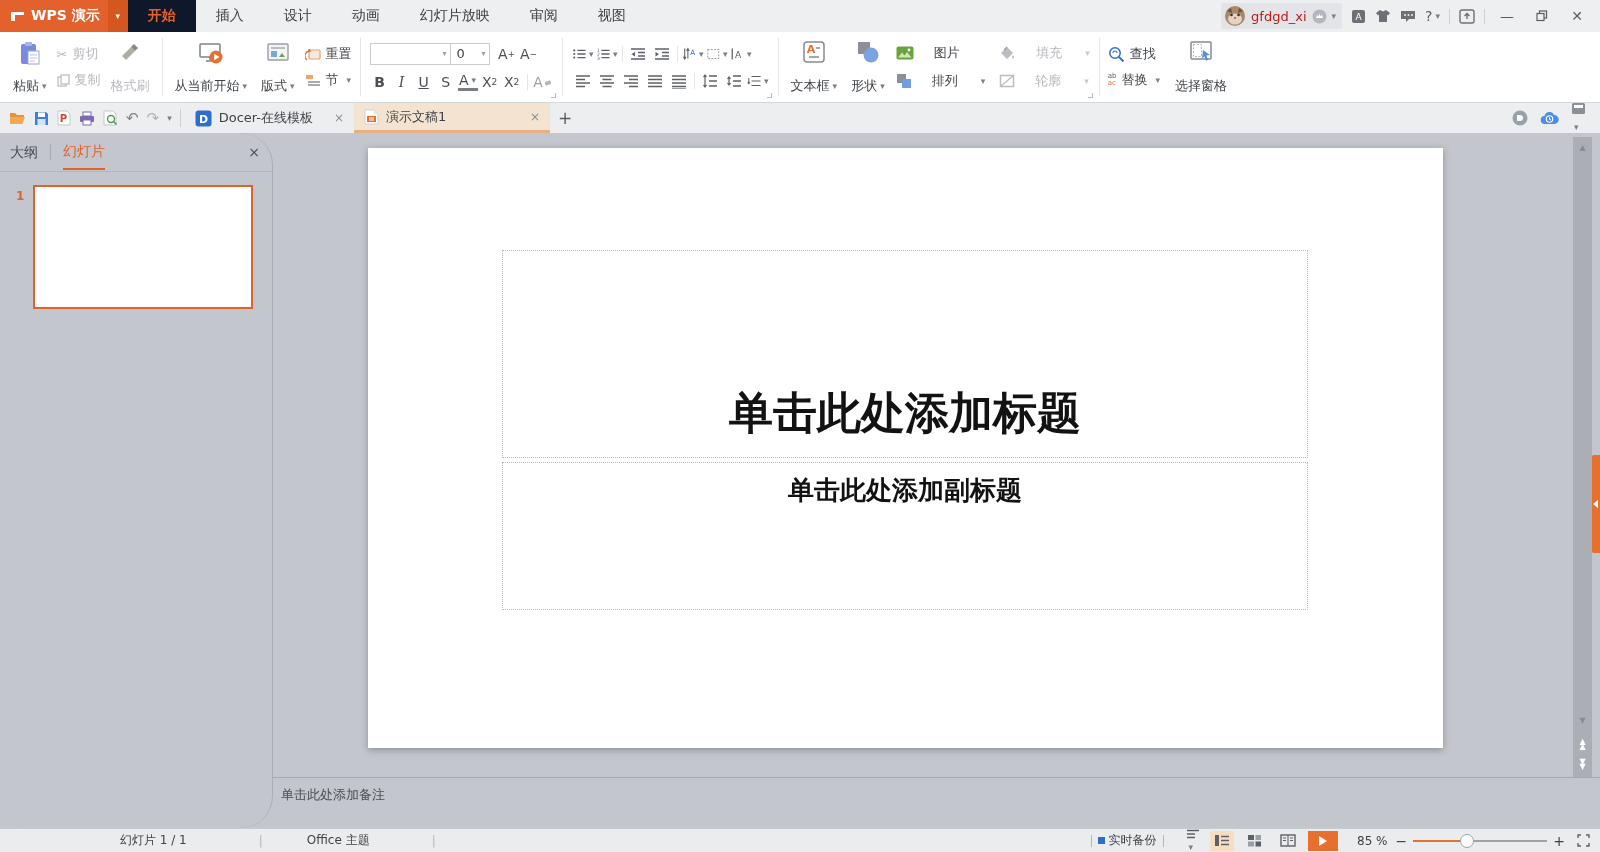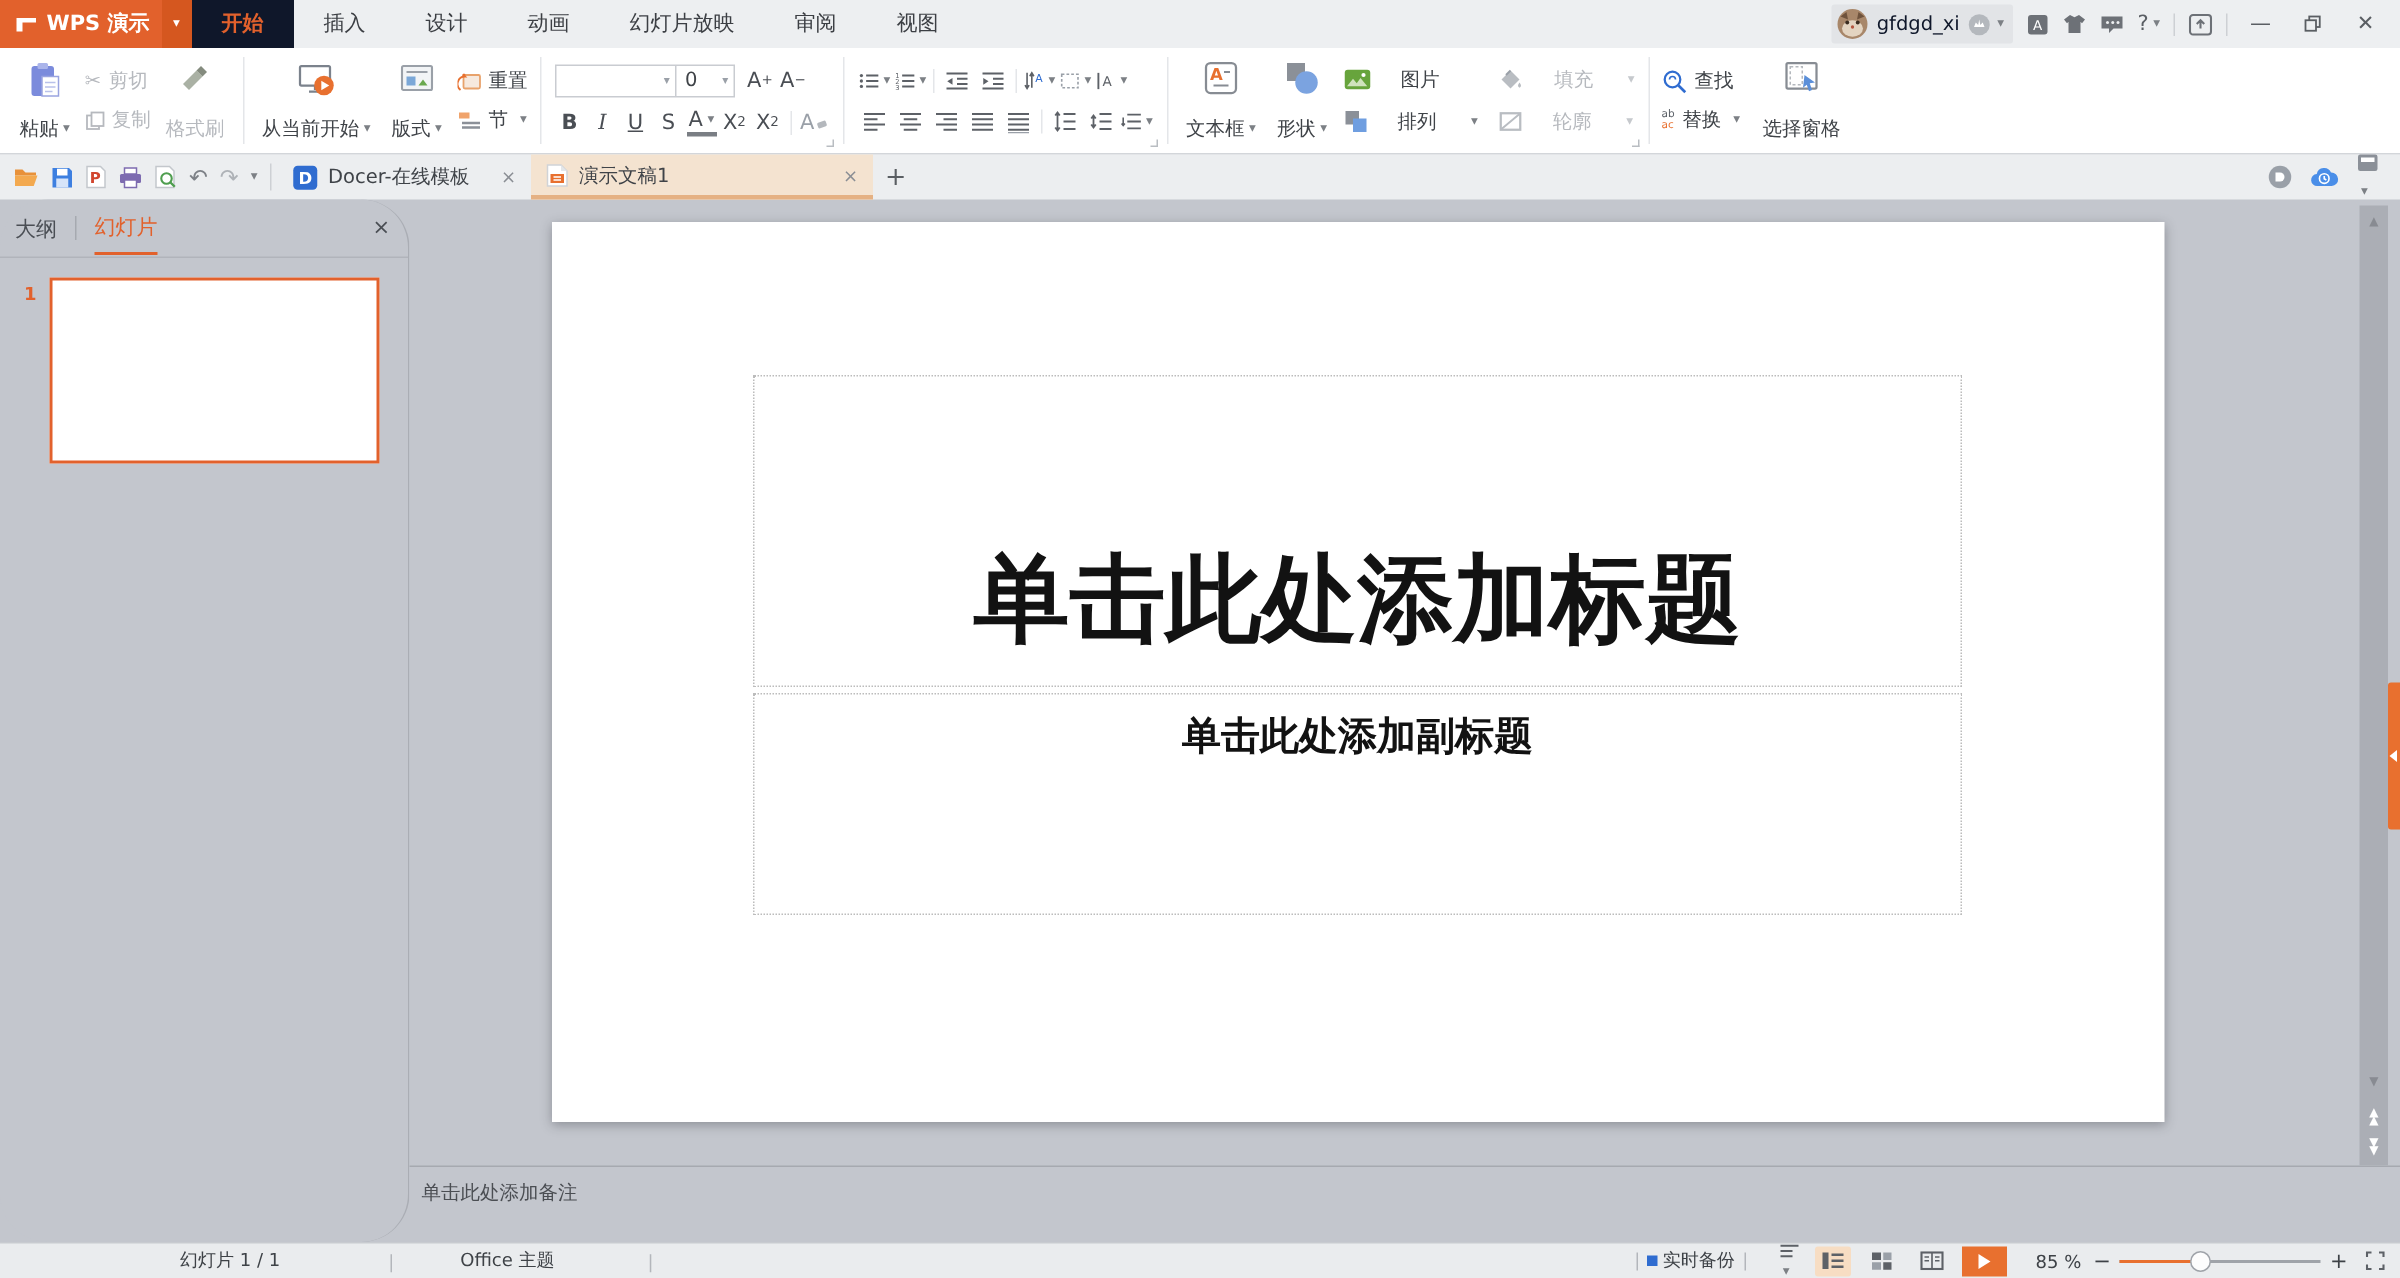--- a/index.html
+++ b/index.html
@@ -8,21 +8,21 @@
   svg { display:block; }
 
   
   .titlebar { position:absolute; left:0; top:0; width:1600px; height:32px; background:#edeff1; display:flex; align-items:stretch; }
   .logo { background:#e2612c; color:#fff; display:flex; align-items:center; gap:6px; padding:0 8px 0 10px; font-size:14px; font-weight:bold; }
   .logo-dd { background:#d5571f; color:#fff; width:20px; display:flex; align-items:center; justify-content:center; font-size:9px; }
   .menutab { display:flex; align-items:center; padding:0 20px; font-size:14px; color:#3c3f44; cursor:default; }
   .menutab.active { background:#0f172a; color:#e2612c; font-weight:bold; }
   .tb-right { margin-left:auto; display:flex; align-items:center; gap:9px; padding-right:10px; }
   .account { background:#e2e4e7; border-radius:2px; display:flex; align-items:center; gap:5px; padding:2px 6px 2px 3px; }
-  .account .uname { font-size:13px; color:#0f172a; }
+  .account .uname { font-size:13px; color:#b91c1c; }
   .tb-ico { color:#6d7177; display:flex; align-items:center; }
   .tb-sep { width:1px; height:15px; background:#cdd0d4; }
   .winbtn { width:26px; height:32px; display:flex; align-items:center; justify-content:center; color:#5a5e63; font-size:14px; }
   .dd::after { content:"▾"; font-size:9px; color:#7c8085; margin-left:3px; }
   .disabled, .disabled * { color:#b6b9be !important; }
   .disabled.dd::after { color:#c6c9cd; }
 
   
   .ribbon { position:absolute; left:0; top:32px; width:1600px; height:71px; background:#fff; border-bottom:1px solid #d3d6da; display:flex; align-items:stretch; padding:3px 0 3px 6px; }
   .vsep { width:1px; background:#e4e6e9; margin:3px 5px; }
@@ -58,21 +58,21 @@
   .panelhead { height:39px; border-bottom:1px solid #b1b4bb; display:flex; align-items:center; padding:0 12px 0 10px; font-size:14px; }
   .ptab { color:#4a4e54; padding:9px 0 7px; }
   .ptab.active { color:#e2612c; border-bottom:2px solid #e2612c; }
   .psep { width:1px; height:16px; background:#a6a9b0; margin:0 12px; }
   .phclose { margin-left:auto; color:#4a4e54; font-size:14px; }
   .thumb-num { position:absolute; left:16px; top:56px; color:#e2612c; font-size:12px; font-weight:bold; }
   .thumb { position:absolute; left:33px; top:52px; width:220px; height:124px; background:#fff; border:2px solid #e2612c; }
 
   .slide { position:absolute; left:368px; top:15px; width:1075px; height:600px; background:#fff; box-shadow:0 2px 7px rgba(40,44,52,.35); }
   .ph { position:absolute; left:134px; width:806px; border:1px dotted #bcbcbc; display:flex; justify-content:center; }
-  .ph-title { top:102px; height:208px; align-items:flex-end; padding-bottom:14px; font-size:64px; font-weight:bold; color:#121212; }
+  .ph-title { top:102px; height:208px; align-items:flex-end; padding-bottom:14px; font-size:44px; font-weight:bold; color:#121212; }
   .ph-sub { top:314px; height:148px; align-items:flex-start; padding-top:10px; font-size:26px; font-weight:bold; color:#121212; }
 
   .scrollcol { position:absolute; right:8px; top:4px; width:19px; height:640px; background:#abaeb5; }
   .sc-arrow { position:absolute; left:0; width:19px; text-align:center; color:#888b92; font-size:8px; }
   .dblarrow { position:absolute; left:0; width:19px; text-align:center; color:#fff; font-size:8px; line-height:5px; }
   .sidetab { position:absolute; right:0; top:322px; width:8px; height:98px; background:#e8702f; border-radius:2px 0 0 2px; }
   .sidetab .tri { position:absolute; left:1px; top:45px; width:0; height:0; border-top:4px solid transparent; border-bottom:4px solid transparent; border-right:5px solid #fff; }
 
   
   .notesbar { position:absolute; left:273px; top:777px; width:1327px; height:51px; background:#c3c6cd; border-top:1px solid #a6a9b0; padding:8px 0 16px 8px; font-size:13px; color:#4b4e53; }
@@ -534,21 +534,21 @@
   <div style="width:1px;height:18px;background:#cdd0d4;align-self:center;margin-right:4px"></div>
 
   <div class="doctab">
     <svg width="17" height="17" viewBox="0 0 17 17">
         <rect x="0.5" y="0.5" width="16" height="16" rx="3" fill="#2f6cd0"></rect>
         <text x="8.5" y="12.5" text-anchor="middle" font-size="11" font-weight="bold" fill="#fff">D</text>
       </svg>
     <span>Docer-在线模板</span>
     <span class="close">×</span>
   </div>
-  <div class="doctab active" style="width:228px">
+  <div class="doctab active" style="width:196px">
     <svg width="15" height="16" viewBox="0 0 15 16">
         <path d="M1 1 h9 l4 4 v10 H1 z" fill="#fff" stroke="#d0d3d7"></path>
         <path d="M10 1 l4 4 h-4 z" fill="#e4e7ea"></path>
         <rect x="3" y="7" width="9" height="6" fill="#e8702f"></rect>
         <path d="M5 9 h5 M5 11 h5" stroke="#fff" stroke-width="1"></path>
       </svg>
     <span>演示文稿1</span>
     <span class="close" style="margin-left:auto">×</span>
   </div>
   <div class="newtab">+</div>

